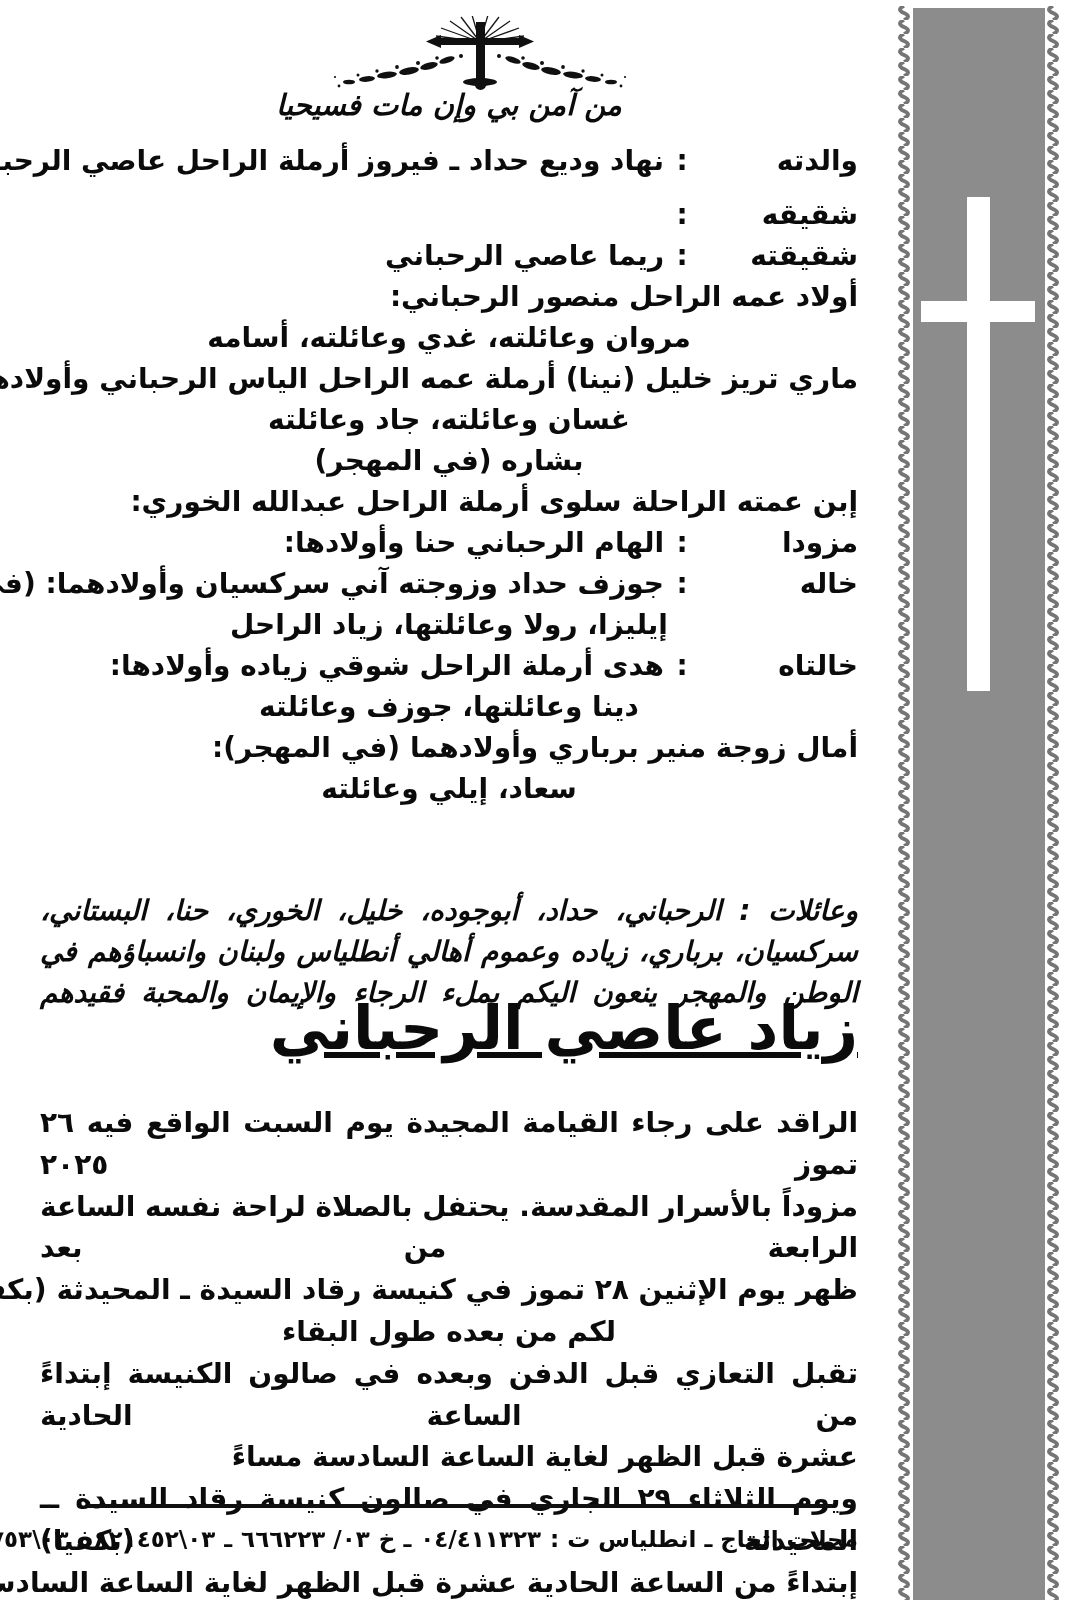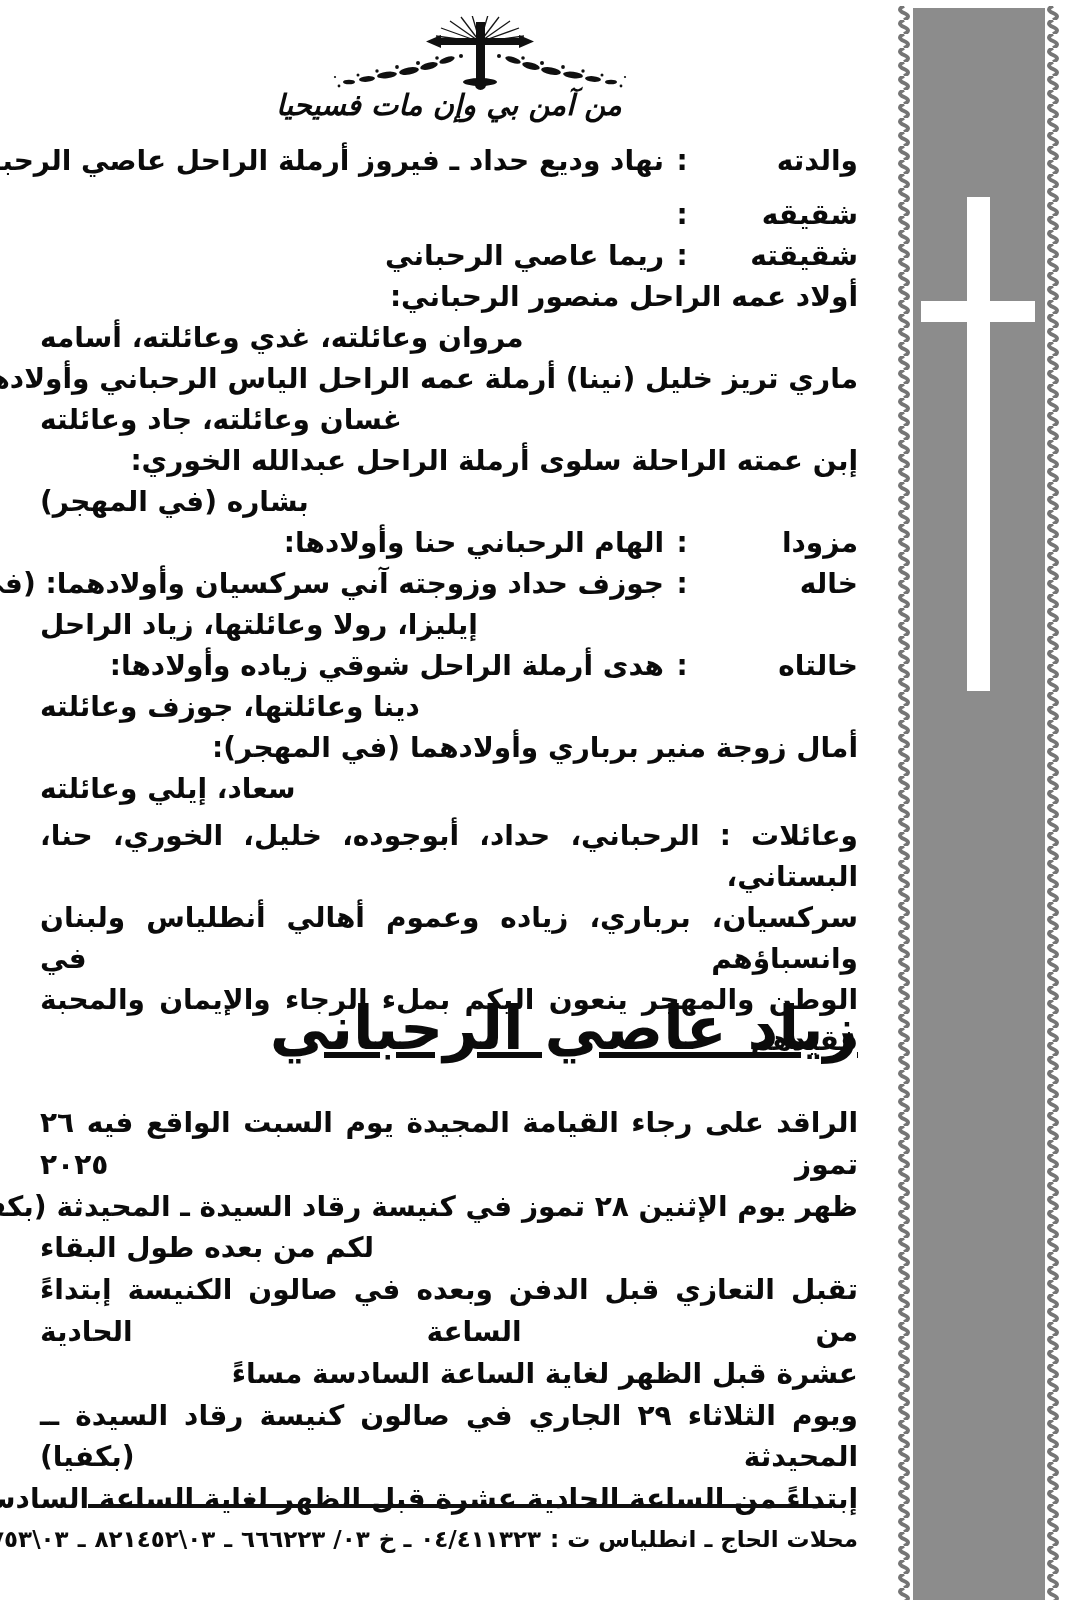--- a/index.html
+++ b/index.html
@@ -20,23 +20,23 @@
   }
   
   .relatives{position:absolute;top:140px;width:100%;}
   .ln{height:41px;line-height:41px;font-size:28px;}
   .ln.first{margin-bottom:13px;}
   .lrow{display:flex;}
   .lrow .lbl{width:158px;flex:0 0 auto;text-align:right;}
   .lrow .cl{width:36px;flex:0 0 auto;text-align:center;}
   .lrow .txt{flex:1 1 auto;text-align:right;white-space:nowrap;}
   .rt{text-align:right;white-space:nowrap;}
-  .ct{text-align:left;white-space:nowrap;}
-  
-  .announce{position:absolute;top:815px;width:100%;font-size:28px;line-height:41px;}
+  .ct{text-align:center;white-space:nowrap;}
+  
+  .announce{position:absolute;top:890px;width:100%;font-size:28px;line-height:41px;font-style:italic;}
   .just{text-align:justify;text-align-last:justify;}
   
   .name{
     position:absolute;top:982px;width:100%;margin:0;
     font-size:60px;line-height:92px;font-weight:700;text-align:right;text-decoration:underline;
   }
   
   .funeral{position:absolute;top:1102px;width:100%;font-size:28px;line-height:41.8px;}
   
   .rule{position:absolute;top:1504px;left:48px;width:744px;height:4px;background:#101010;}
@@ -128,22 +128,22 @@
     </div>
     <div class="ln lrow">
       <span class="lbl">شقيقته</span>
         <span class="cl">:</span>
         <span class="txt">ريما عاصي الرحباني</span>
     </div>
     <div class="ln rt">أولاد عمه الراحل منصور الرحباني:</div>
     <div class="ln ct">مروان وعائلته، غدي وعائلته، أسامه</div>
     <div class="ln rt">ماري تريز خليل (نينا) أرملة عمه الراحل الياس الرحباني وأولادها:</div>
     <div class="ln ct">غسان وعائلته، جاد وعائلته</div>
+    <div class="ln ct">بشاره (في المهجر)</div>
     <div class="ln rt">إبن عمته الراحلة سلوى أرملة الراحل عبدالله الخوري:</div>
-    <div class="ln ct">بشاره (في المهجر)</div>
     <div class="ln lrow">
       <span class="lbl">مزودا</span>
         <span class="cl">:</span>
         <span class="txt">الهام الرحباني حنا وأولادها:</span>
     </div>
     <div class="ln lrow">
       <span class="lbl">خاله</span>
         <span class="cl">:</span>
         <span class="txt">جوزف حداد وزوجته آني سركسيان وأولادهما: (في المهجر)</span>
     </div>
@@ -161,20 +161,21 @@
   <div class="announce">
     <div class="just">وعائلات : الرحباني، حداد، أبوجوده، خليل، الخوري، حنا، البستاني،</div>
     <div class="just">سركسيان، برباري، زياده وعموم أهالي أنطلياس ولبنان وانسباؤهم في</div>
     <div class="just">الوطن والمهجر ينعون اليكم بملء الرجاء والإيمان والمحبة فقيدهم</div>
   </div>
 
   <h1 class="name">زياد عاصي الرحباني</h1>
 
   <div class="funeral">
     <div class="just">الراقد على رجاء القيامة المجيدة يوم السبت الواقع فيه ٢٦ تموز ٢٠٢٥</div>
+    <div class="just">مزوداً بالأسرار المقدسة. يحتفل بالصلاة لراحة نفسه الساعة الرابعة من بعد</div>
     <div class="rt">ظهر يوم الإثنين ٢٨ تموز في كنيسة رقاد السيدة ـ المحيدثة (بكفيا).</div>
     <div class="ct">لكم من بعده طول البقاء</div>
     <div class="just">تقبل التعازي قبل الدفن وبعده في صالون الكنيسة إبتداءً من الساعة الحادية</div>
     <div class="rt">عشرة قبل الظهر لغاية الساعة السادسة مساءً</div>
     <div class="just">ويوم الثلاثاء ٢٩ الجاري في صالون كنيسة رقاد السيدة ــ المحيدثة (بكفيا)</div>
     <div class="rt">إبتداءً من الساعة الحادية عشرة قبل الظهر لغاية الساعة السادسة مساءً.</div>
 
   </div>
 
   <div class="rule"></div>

